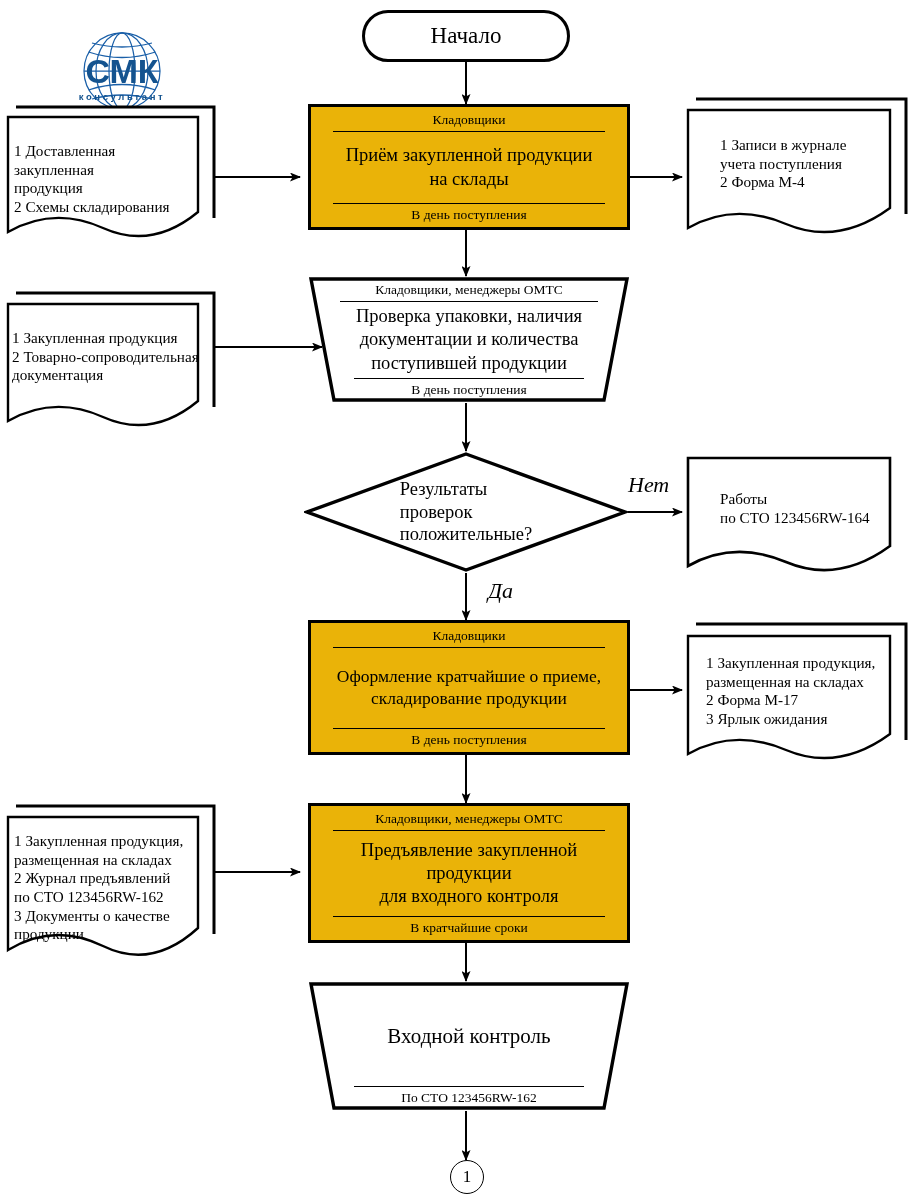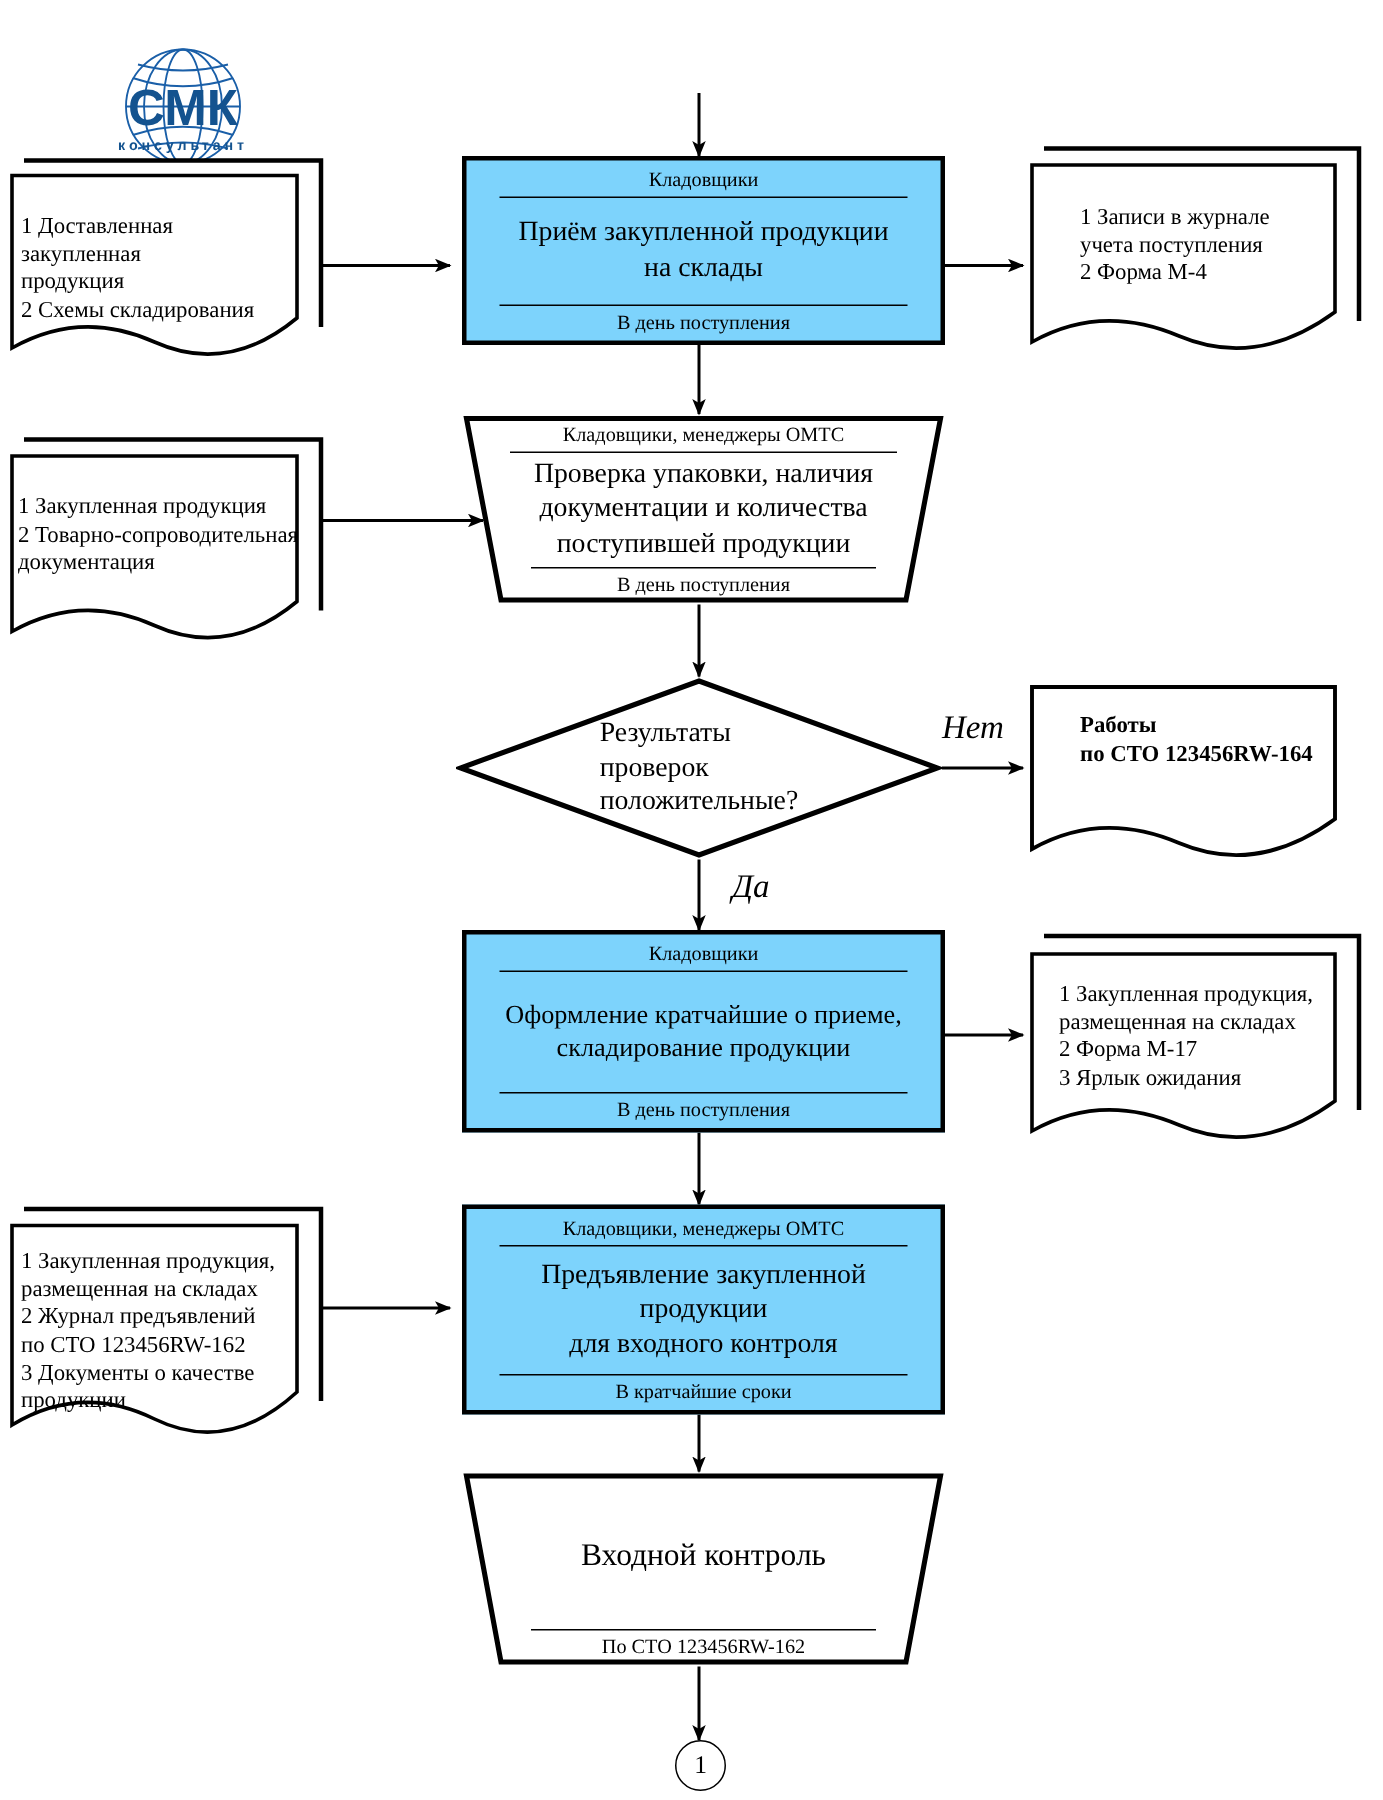--- a/index.html
+++ b/index.html
@@ -40,21 +40,21 @@
     display: flex;
     align-items: center;
     justify-content: center;
     background: #fff;
     font-size: 23px;
   }
 
   
   .procbox {
     border: 3px solid #000;
-    background: #7dd3fc;
+    background: #eab308;
     display: flex;
     flex-direction: column;
     justify-content: space-between;
     padding: 4px 0 3px 0;
   }
   .proc-role {
     text-align: center;
     font-size: 13.5px;
     padding: 1px 0 3px 0;
     border-bottom: 1.5px solid #000;
@@ -229,20 +229,23 @@
         <path d="M38.5 22 Q72 33 105.5 22"></path>
         <path d="M38.5 60 Q72 49 105.5 60"></path>
         <path d="M42 13 Q72 21 102 13"></path>
         <path d="M42 69 Q72 61 102 69"></path>
       </g>
       <text x="72" y="53" text-anchor="middle" font-family="'Liberation Sans', sans-serif" font-size="34" font-weight="bold" fill="#14538f">СМК</text>
       <text x="72" y="70" text-anchor="middle" font-family="'Liberation Sans', sans-serif" font-size="9.5" font-weight="bold" letter-spacing="2.6" fill="#14538f">консультант</text>
     </svg>
   </div>
 
+  <div class="node terminator" style="left:362px; top:10px; width:208px; height:52px;">
+    <span>Начало</span>
+  </div>
 
   <div class="docwrap" style="left:2px; top:100px; width:226px; height:145px;">
     <svg class="doc-svg" width="226" height="145" viewBox="0 0 226 145">
       <path d="M14 7 L212 7 L212 118" fill="#fff" stroke="#000" stroke-width="3"></path>
       <path d="M6 17 L196 17 L196 112 Q150 150 101 128 Q52 106 6 132 Z" fill="#fff" stroke="#000" stroke-width="2.4"></path>
     </svg>
     <div class="doc-text center" style="left:12px; top:42px; width:184px;">1 Доставленная закупленная
 продукция
 2 Схемы складирования</div>
   </div>
@@ -296,21 +299,21 @@
 положительные?</div>
   </div>
 
   <div class="branch-label" style="left:628px; top:472px;">Нет</div>
   <div class="branch-label" style="left:488px; top:578px;">Да</div>
 
   <div class="docwrap" style="left:682px; top:452px; width:238px; height:125px;">
     <svg class="doc-svg" width="238" height="125" viewBox="0 0 238 125">
       <path d="M6 6 L208 6 L208 94 Q156 132 104 110 Q52 88 6 114 Z" fill="#fff" stroke="#000" stroke-width="2.6"></path>
     </svg>
-    <div class="doc-text" style="left:38px; top:23px; width:180px;font-weight:bold;">Работы
+    <div class="doc-text" style="left:38px; top:38px; width:180px;">Работы
 по СТО 123456RW-164</div>
   </div>
 
   <div class="node procbox" style="left:308px; top:620px; width:322px; height:135px;">
     <div class="proc-role">Кладовщики</div>
     <div class="proc-body" style="white-space:pre-line; font-size:17.5px;">Оформление кратчайшие о приеме,
 складирование продукции</div>
     <div class="proc-time">В день поступления</div>
   </div>
 

